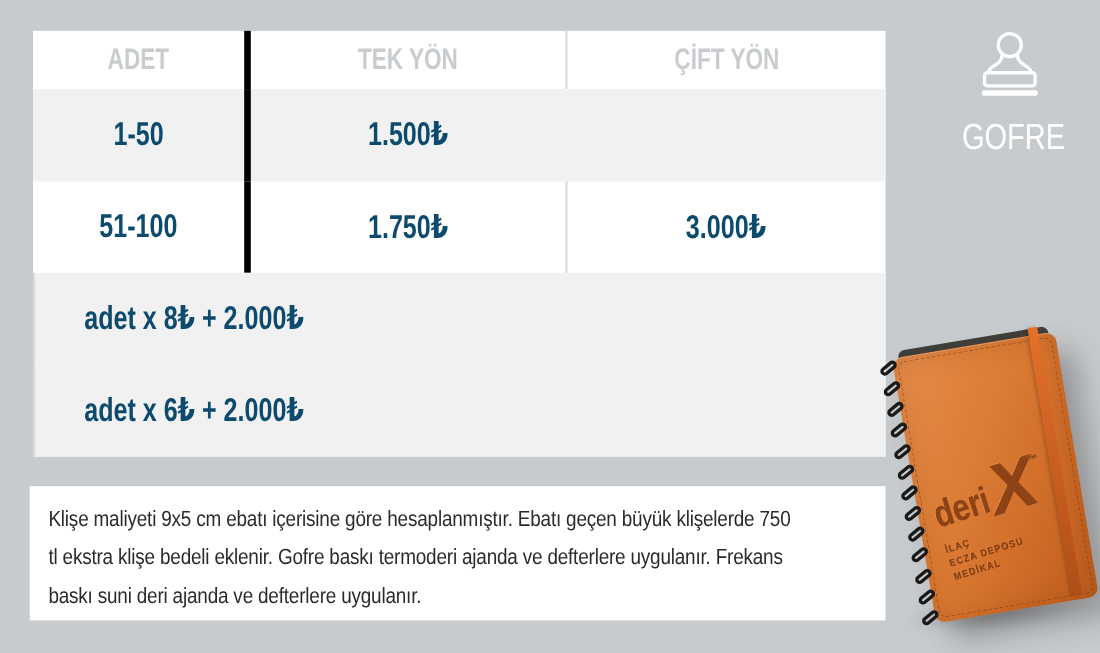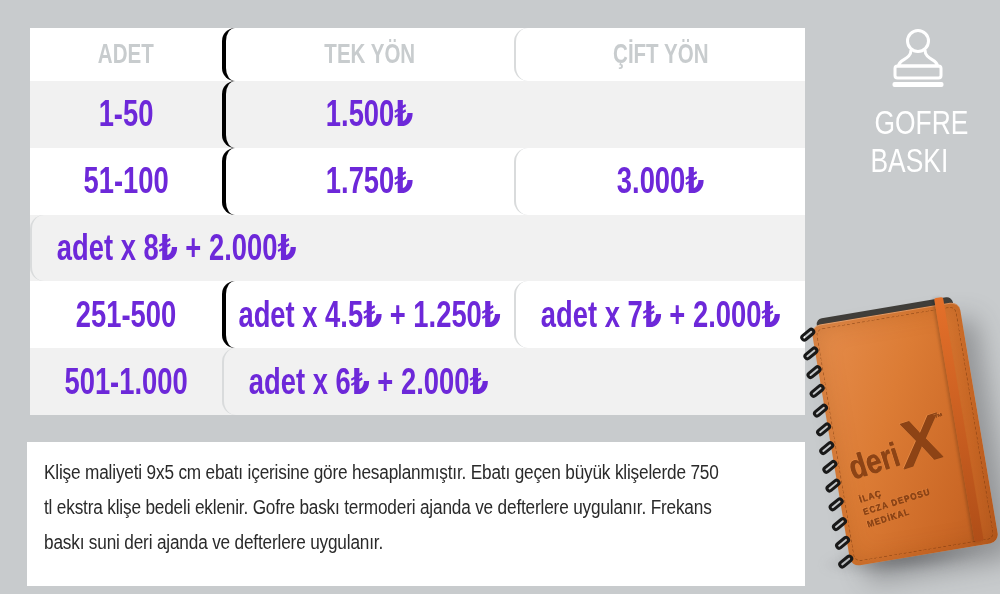--- a/index.html
+++ b/index.html
@@ -15,29 +15,29 @@
 
   
   .price-table {
     position:absolute; left:30px; top:28px; width:775px; height:387px;
     background:#ffffff; display:flex; flex-direction:column;
   }
   .thead { height:53px; display:flex; flex:0 0 auto; }
   .tbody { flex:1; display:flex; flex-direction:column; }
   .trow { flex:1; display:flex; }
   .trow.alt { background:#f1f1f1; }
-  .cell { display:flex; align-items:center; justify-content:center; font-weight:700; font-size:36px; color:#6d28d9; }
+  .cell { display:flex; align-items:center; justify-content:center; font-weight:700; font-size:30px; color:#0c4a6e; }
   .hcell { font-size:27px; color:#c8ccce; }
   .c1 { width:24.8%; }
-  .c2 { width:37.6%; border-left:4px solid #000000;border-radius:13px; }
-  .c3 { width:37.6%; border-left:2px solid #d9dbdc;border-radius:14px; }
+  .c2 { width:37.6%; border-left:6px solid #000000; }
+  .c3 { width:37.6%; border-left:2px solid #d9dbdc; }
 
   
   .note-box {
-    position:absolute; left:27px; top:442px; width:778px; height:144px;
+    position:absolute; left:27px; top:442px; width:778px; height:122px;
     background:#ffffff; padding:13px 0 0 17px; overflow:hidden;
   }
   .note-line {
     font-size:20px; line-height:35px; font-weight:400; color:#2a2a2a;
     white-space:nowrap; transform:scaleX(0.86); transform-origin:0 50%;
     letter-spacing:-0.2px;
   }
 
   
   .badge { position:absolute; right:27px; top:28px; width:122px; }
@@ -111,35 +111,21 @@
         </div>
         <div class="cell c3">
           <span class="cond">3.000₺</span>
         </div>
       </div>
       <div class="trow alt">
         <div class="cell c3">
           <span class="cond">adet x 8₺ + 2.000₺</span>
         </div>
       </div>
-      <div class="trow">
-        <div class="cell c1">
-          <span class="cond">251-500</span>
-        </div>
-        <div class="cell c2">
-          <span class="cond">adet x 4.5₺ + 1.250₺</span>
-        </div>
-        <div class="cell c3">
-          <span class="cond">adet x 7₺ + 2.000₺</span>
-        </div>
-      </div>
       <div class="trow alt">
-        <div class="cell c1">
-          <span class="cond">501-1.000</span>
-        </div>
         <div class="cell c3">
           <span class="cond">adet x 6₺ + 2.000₺</span>
         </div>
       </div>
     </div>
 </div>
 
 <div class="note-box">
   <div class="note-line">Klişe maliyeti 9x5 cm ebatı içerisine göre hesaplanmıştır. Ebatı geçen büyük klişelerde 750</div>
   <div class="note-line">tl ekstra klişe bedeli eklenir. Gofre baskı termoderi ajanda ve defterlere uygulanır. Frekans</div>
@@ -150,21 +136,20 @@
   <div class="badge-icon-wrap">
     <svg width="64" height="60" viewBox="0 0 64 60" fill="none">
       <circle cx="32" cy="13" r="10.5" stroke="#ffffff" stroke-width="3"></circle>
       <path d="M25 22 C25 32 12.5 31 12.5 38 L51.5 38 C51.5 31 39 32 39 22" stroke="#ffffff" stroke-width="3" fill="none"></path>
       <rect x="9" y="38" width="46" height="12" rx="2.5" stroke="#ffffff" stroke-width="3"></rect>
       <rect x="6.5" y="54" width="51" height="5" rx="2" fill="#ffffff"></rect>
     </svg>
   </div>
   <div class="badge-text">
     <div><span class="bcond">GOFRE</span></div>
-    <div><span class="bcond">BASKI</span></div>
   </div>
 </div>
 
 <div class="notebook">
   <div class="nb-shadow"></div>
   <div class="nb">
     <div class="nb-pages"></div>
     <div class="nb-cover"></div>
     <div class="nb-band"></div>
     <div class="nb-spiral">

